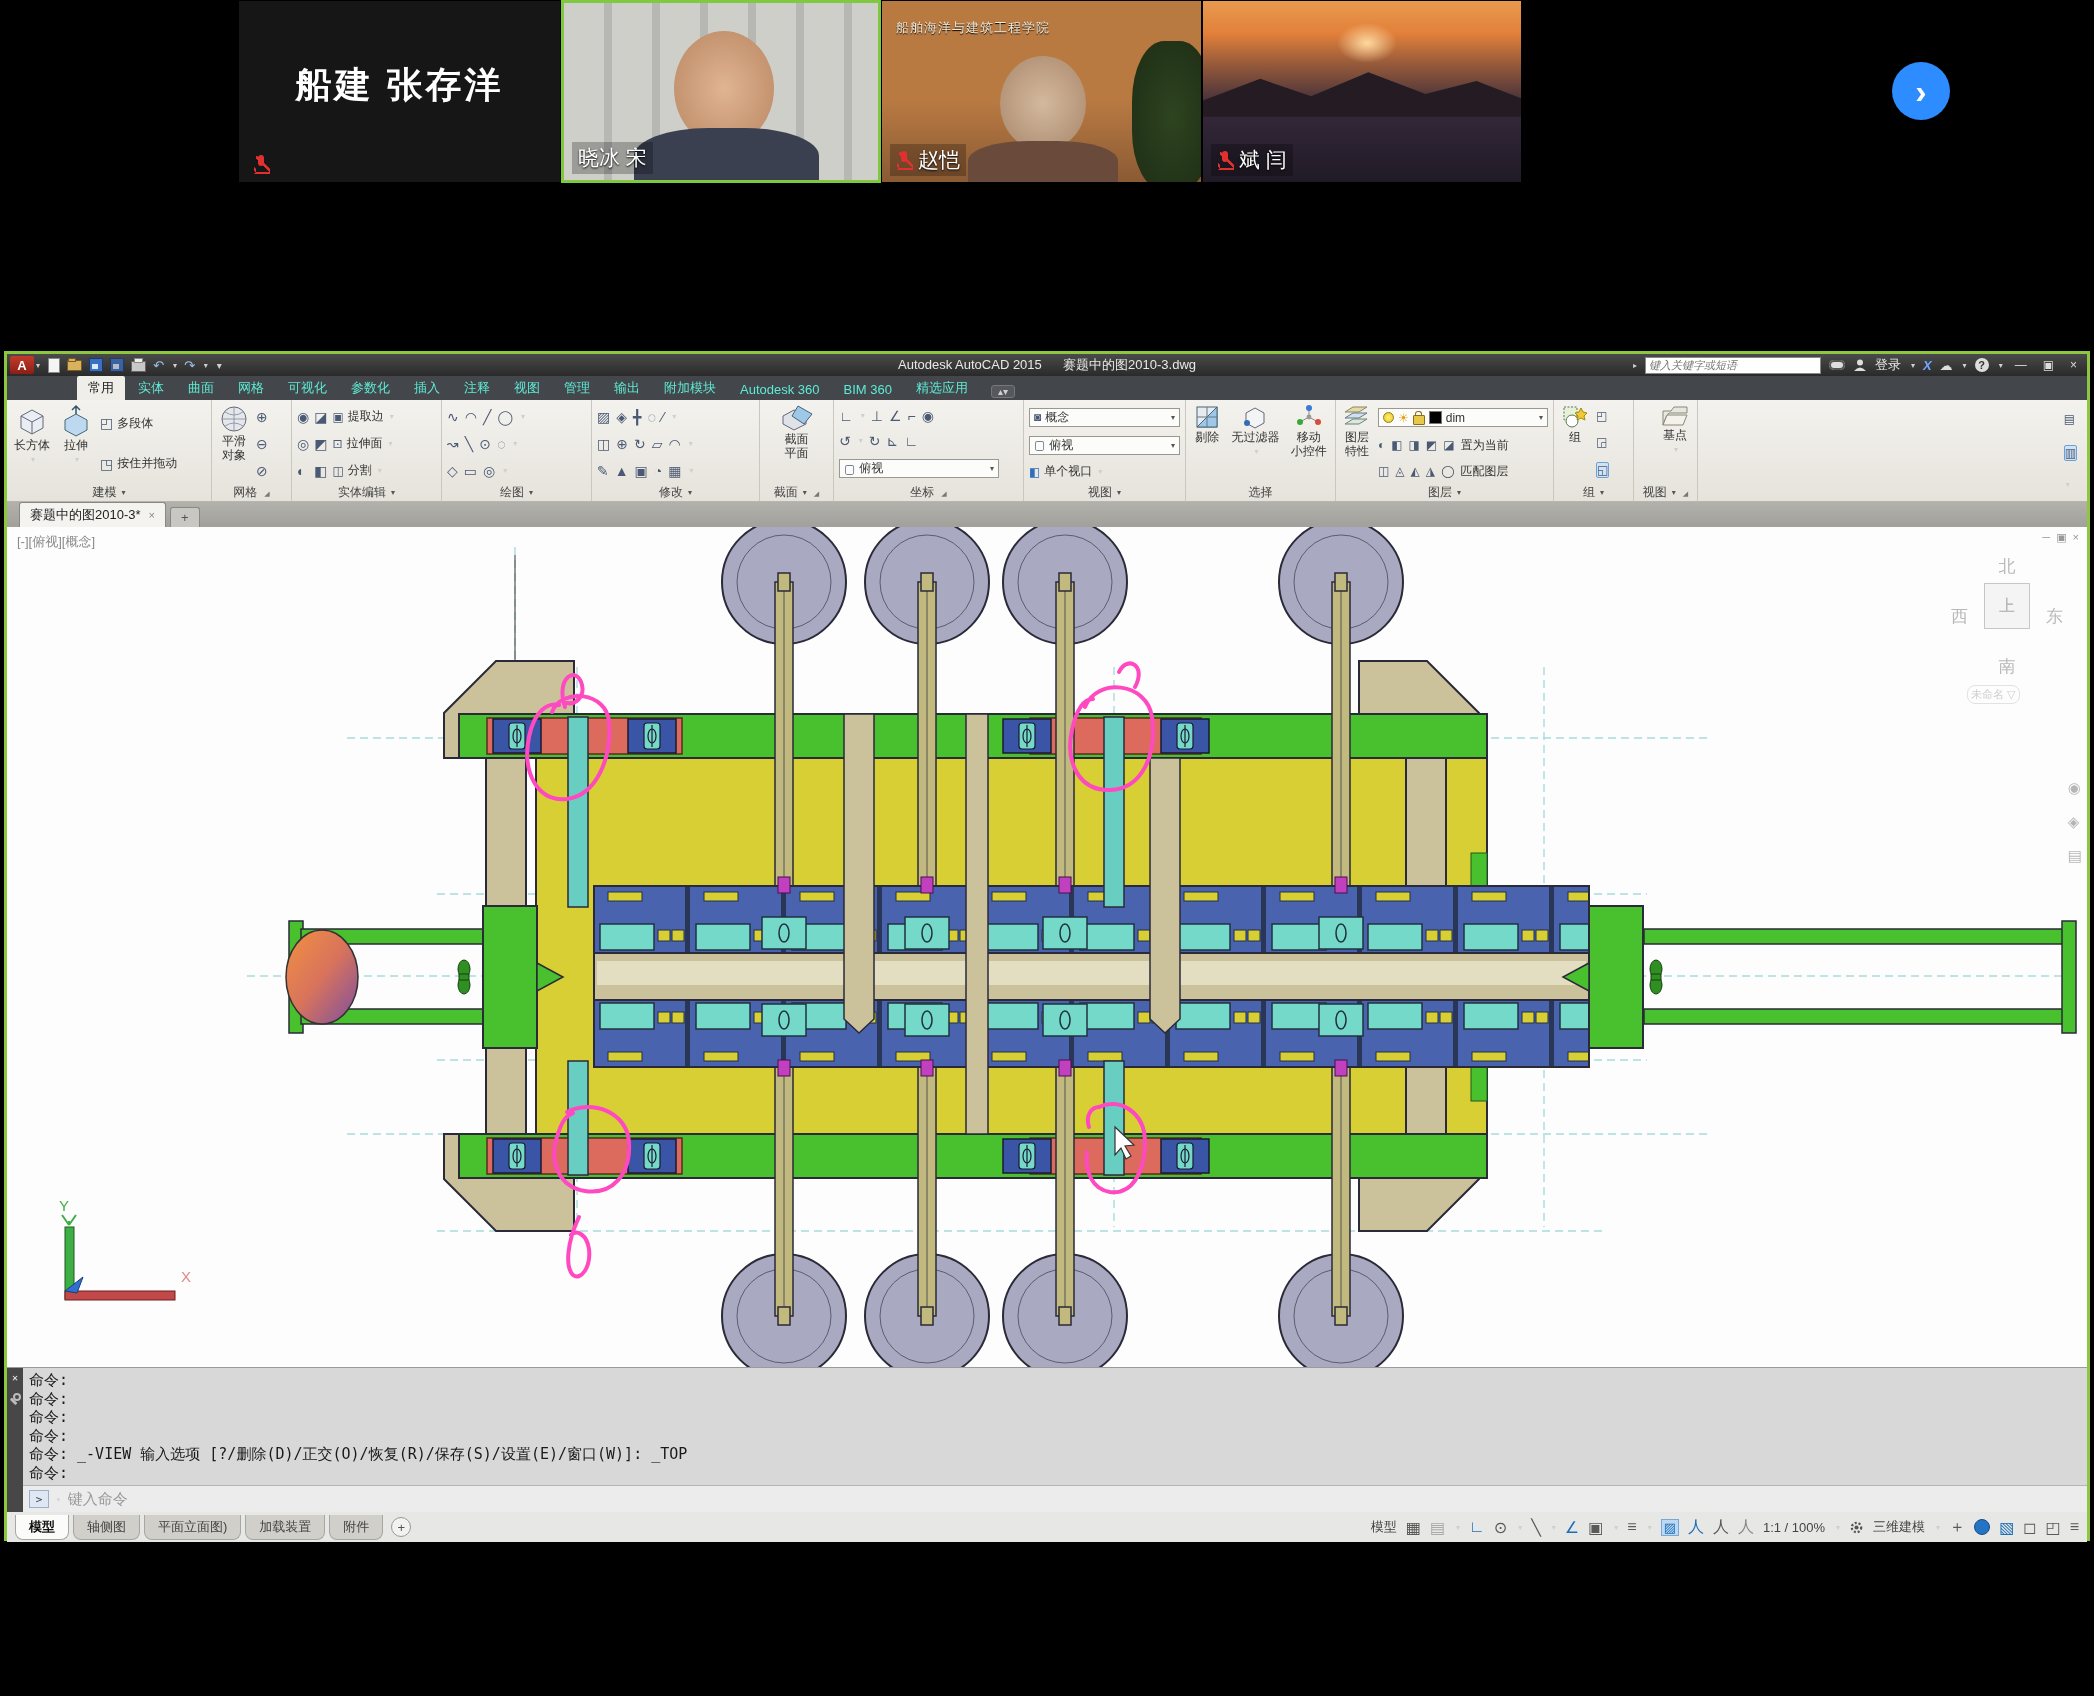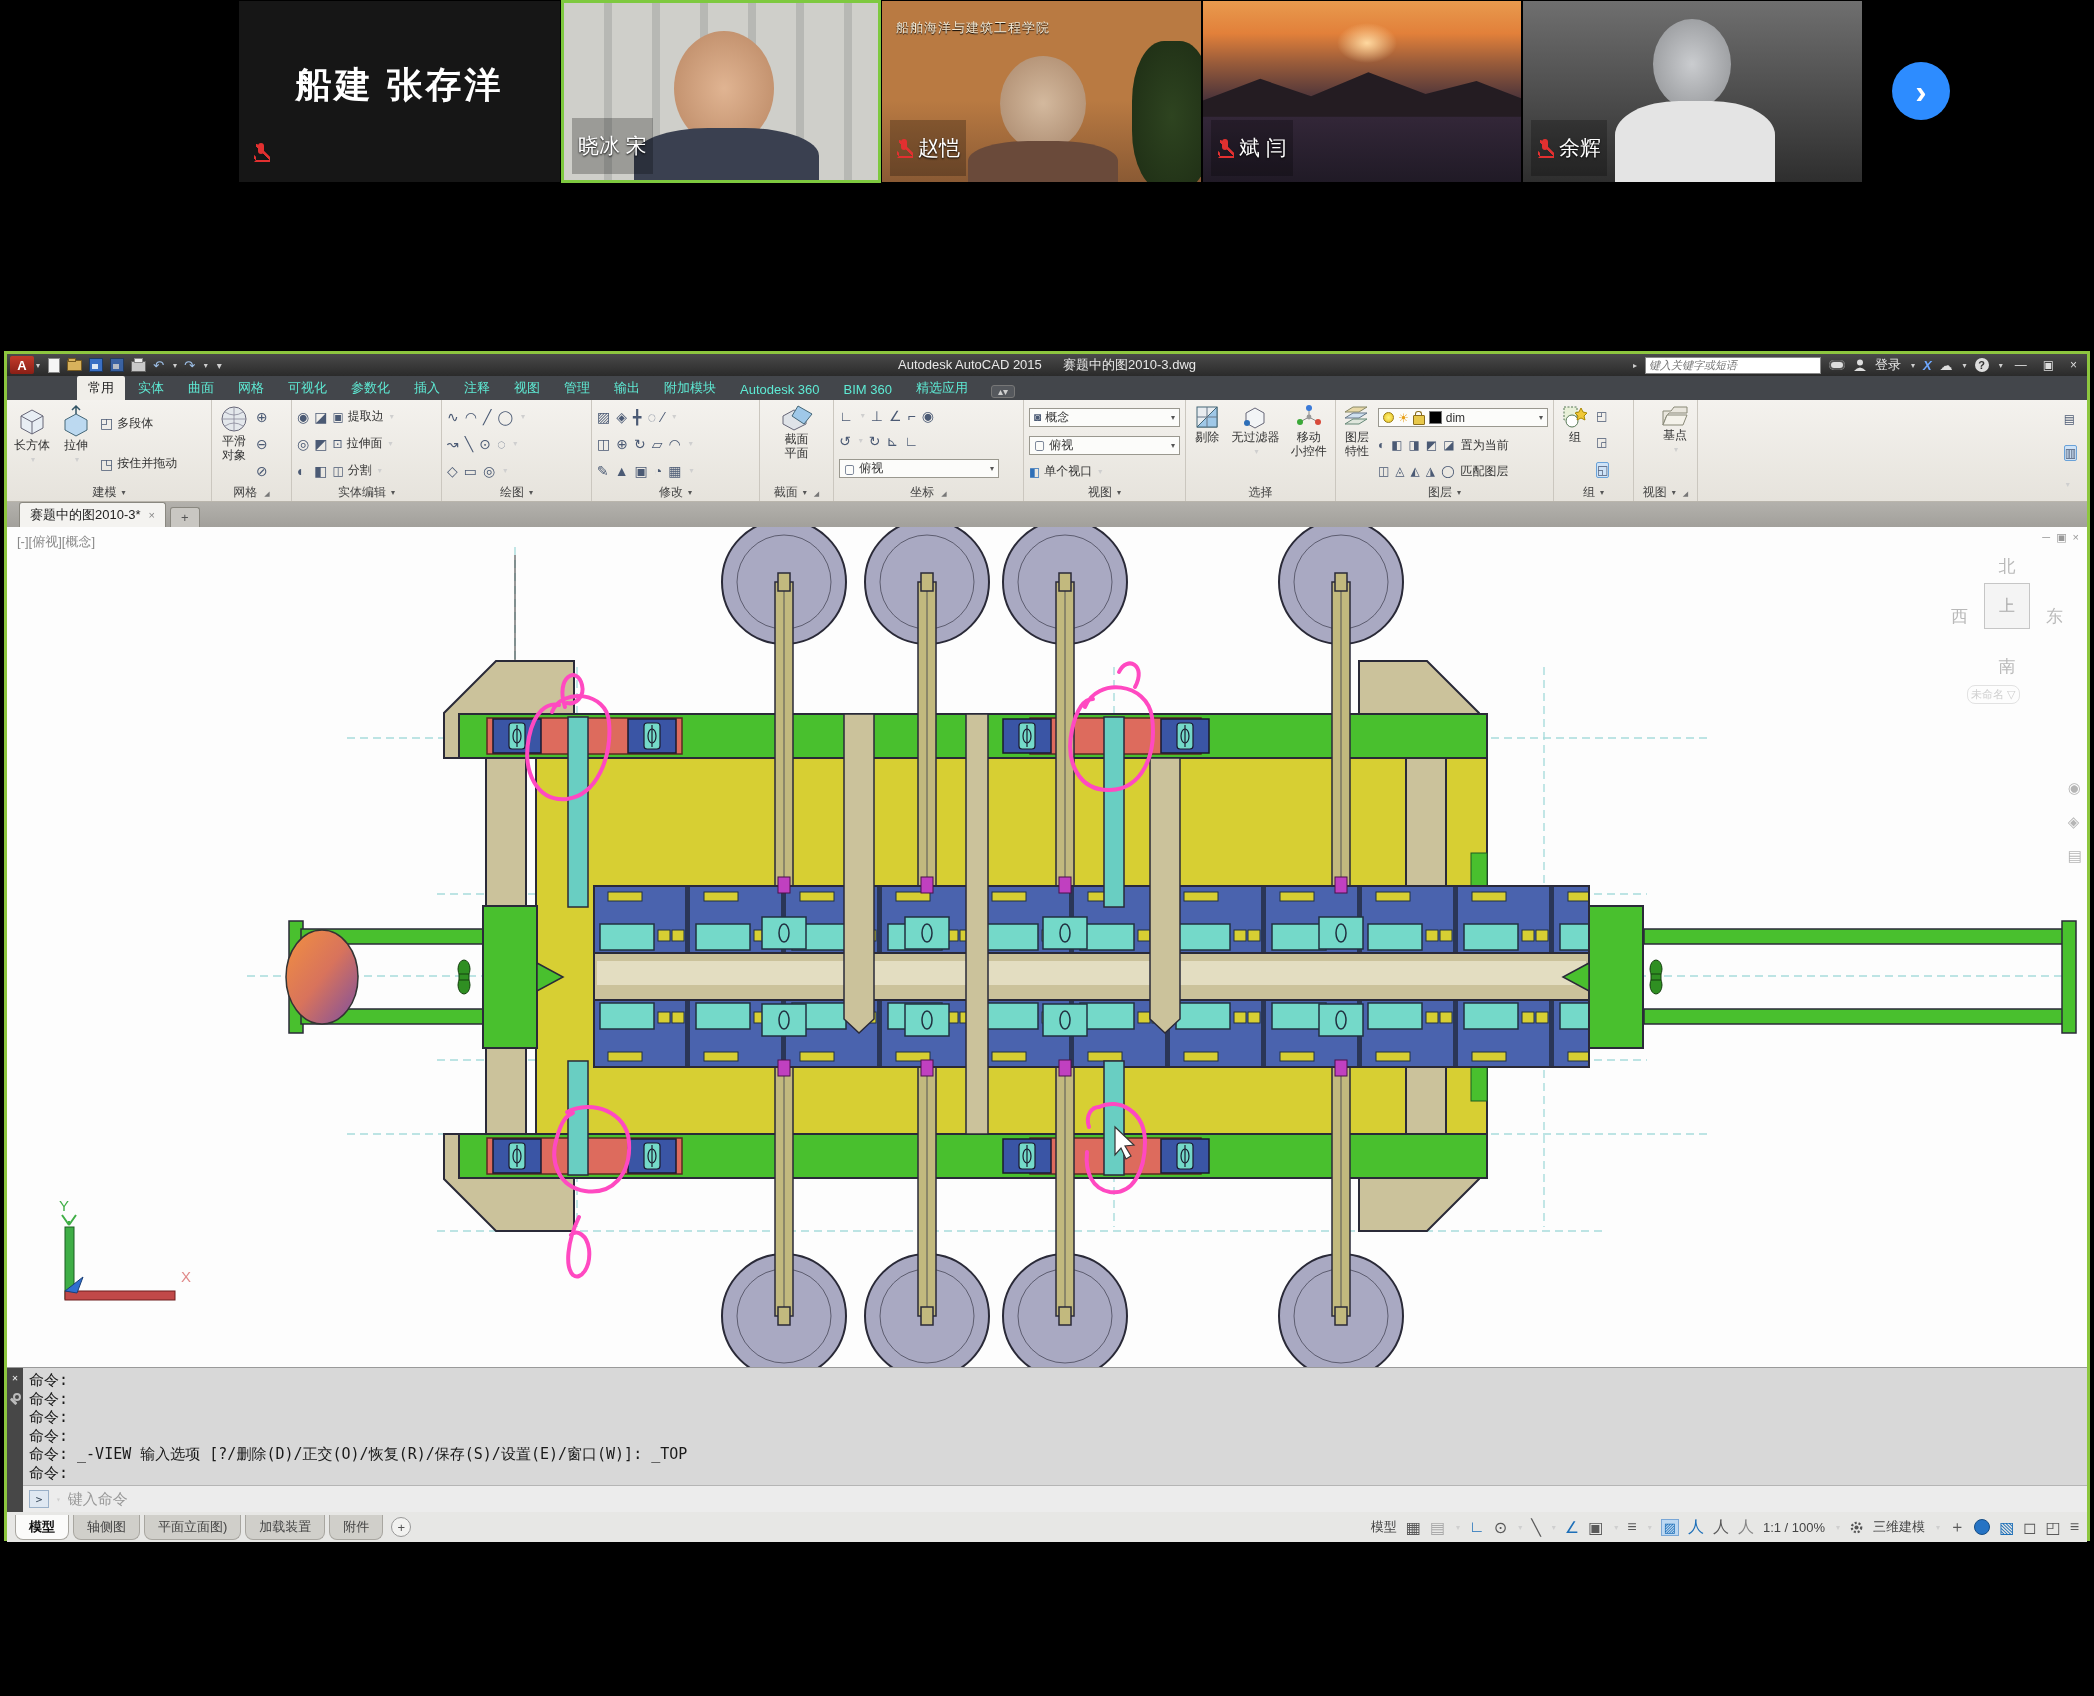--- a/index.html
+++ b/index.html
@@ -5,21 +5,21 @@
   html,body{margin:0;padding:0;background:#000;}
   #page{position:relative;width:2094px;height:1696px;background:#000;overflow:hidden;
         font-family:"Liberation Sans","DejaVu Sans",sans-serif;}
   
   #vstrip{position:absolute;left:0;top:0;width:2094px;height:185px;}
   .tile{position:absolute;top:0;height:183px;background:#111;overflow:hidden;box-sizing:border-box;border:1px solid #000;}
   .tile.active{border:3px solid #7ec93f;}
   .tname-center{position:absolute;left:0;right:0;top:60px;text-align:center;color:#fff;
                 font-size:36px;font-weight:bold;letter-spacing:3px;}
   .tlabel{position:absolute;left:8px;bottom:6px;display:flex;align-items:center;gap:6px;
-          color:#fff;font-size:21px;text-shadow:0 1px 2px #000;padding:14px 6px;background:rgba(0,0,0,.25);}
+          color:#fff;font-size:21px;text-shadow:0 1px 2px #000;padding:2px 6px;background:rgba(0,0,0,.25);}
   .micoff{display:inline-block;width:16px;height:20px;position:relative;}
   .micoff::before{content:"";position:absolute;left:5px;top:1px;width:6px;height:11px;background:#e23030;border-radius:3px;}
   .micoff::after{content:"";position:absolute;left:1px;top:2px;width:14px;height:16px;
                  border-bottom:2px solid #e23030;border-left:2px solid transparent;
                  background:linear-gradient(45deg,transparent 44%,#e23030 46%,#e23030 56%,transparent 58%);}
   
   .bg-office{background:repeating-linear-gradient(90deg,#cfcfca 0 40px,#b7b8b4 40px 48px),linear-gradient(#dadad6,#a8a8a4);}
   .bg-brick{background:linear-gradient(180deg,#b97a42 0 55%,#8a5a34 100%);}
   .bg-sunset{background:linear-gradient(180deg,#e89a4e 0%,#e2803a 18%,#9a5c3a 34%,#35283a 60%,#201a26 100%);}
   .bg-bw{background:linear-gradient(180deg,#6f6f6f,#2e2e2e);}
@@ -179,28 +179,20 @@
     <div class="tile bg-brick" style="left:881px;width:321px;">
       <div class="banner">船舶海洋与建筑工程学院</div>
       <div class="head" style="left:118px;top:55px;width:86px;height:95px;background:radial-gradient(#d8c4ae,#a88a72);opacity:.85;"></div>
       <div class="torso" style="left:86px;top:140px;width:150px;height:50px;background:#6a4a3a;"></div>
       <div class="torso" style="left:250px;top:40px;width:80px;height:150px;background:radial-gradient(#2e4420,#1d2c14);border-radius:40%;"></div>
       <div class="tlabel">
         <span class="micoff"></span>
         <span>赵恺</span>
       </div>
     </div>
-    <div class="tile bg-bw" style="left:1522px;width:341px;">
-      <div class="head" style="left:130px;top:18px;width:78px;height:90px;background:radial-gradient(#cacccf,#8e9093);"></div>
-      <div class="torso" style="left:92px;top:100px;width:160px;height:85px;background:#e4e4e4;"></div>
-      <div class="tlabel">
-        <span class="micoff"></span>
-        <span>余辉</span>
-      </div>
-    </div>
     <div id="nextbtn">
       <span>›</span>
     </div>
   </div>
 
   <div id="win">
 
     <div id="titlebar">
       <div id="applogo">A</div>
       <span class="dv">▾</span>

